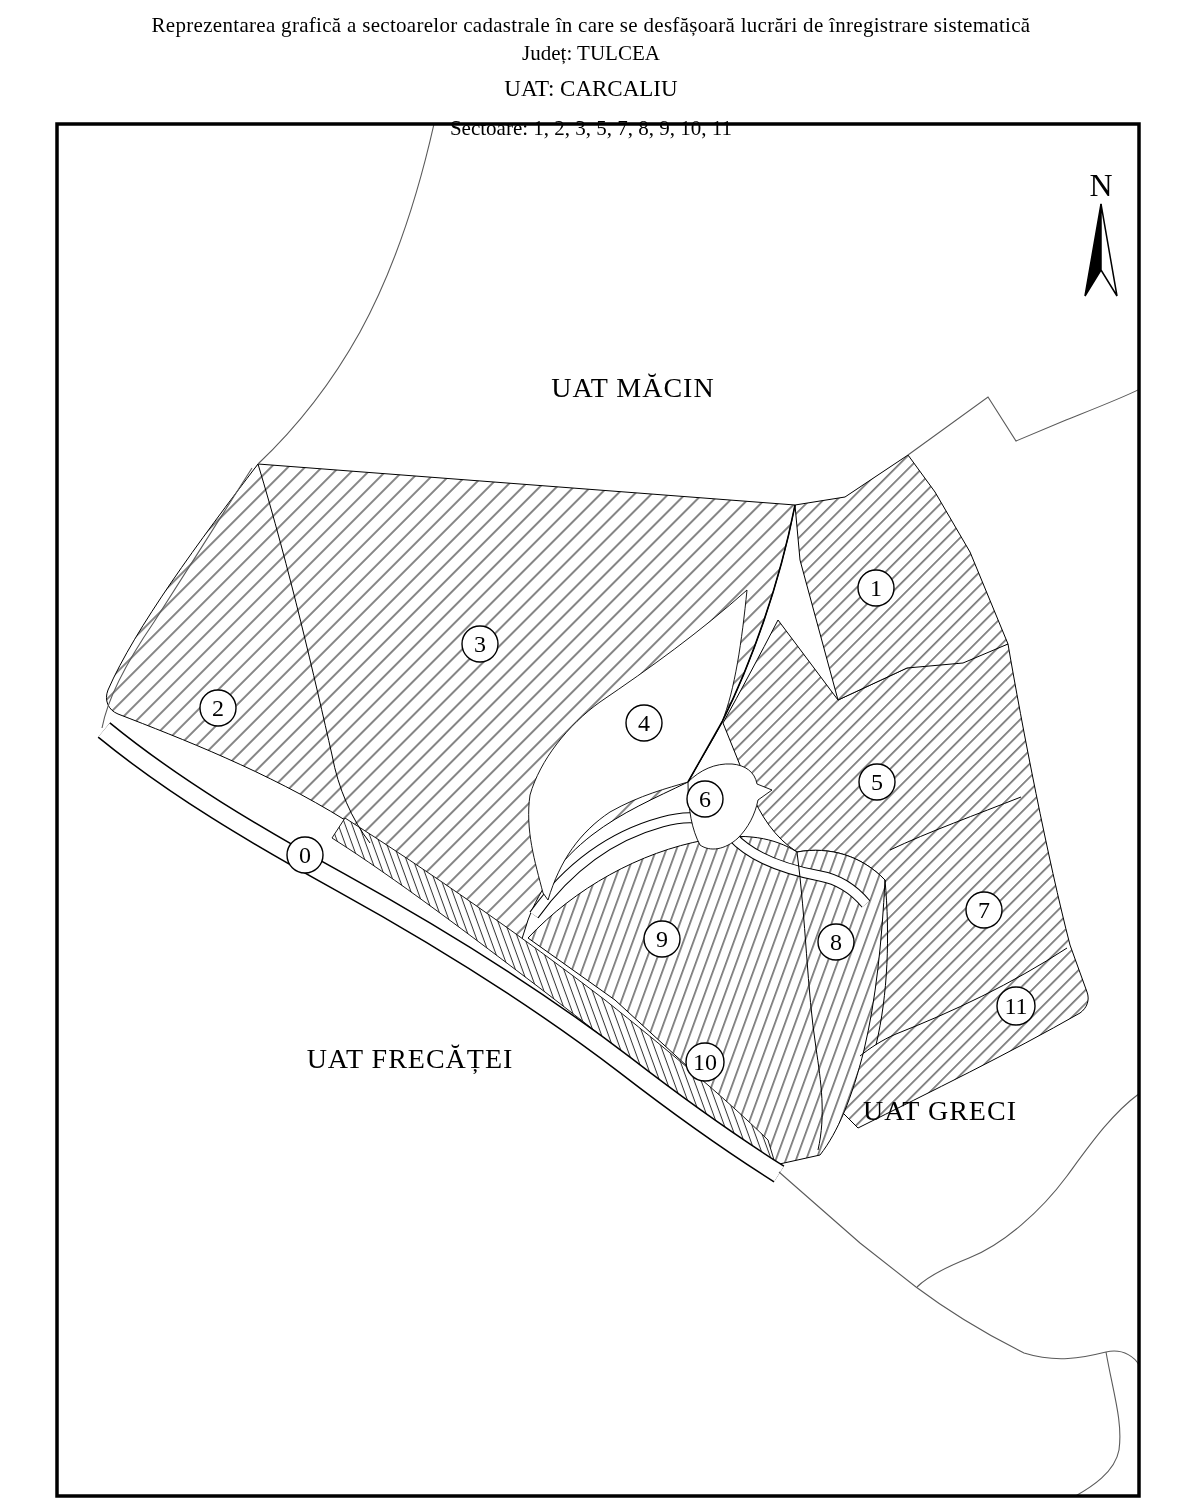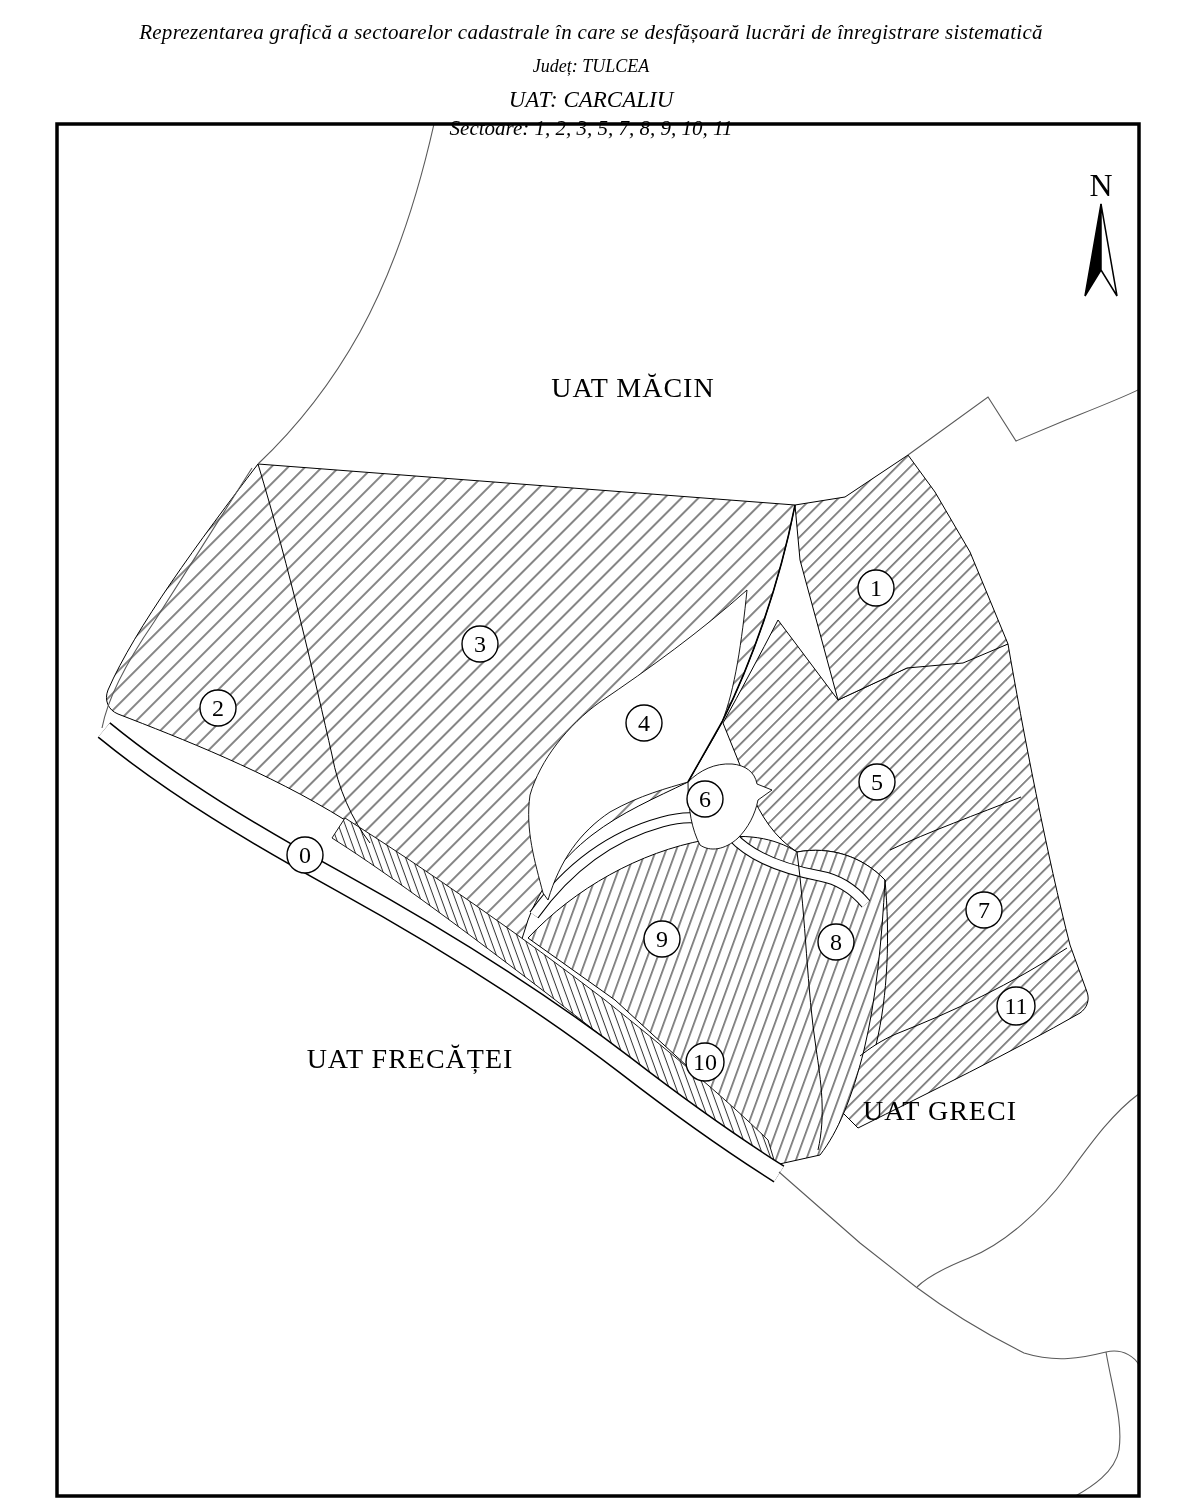--- a/index.html
+++ b/index.html
@@ -1,22 +1,22 @@
 <!DOCTYPE html>
 <html><head>
 <meta charset="utf-8">
 <style>
   html,body{margin:0;padding:0;background:#ffffff;}
   body{width:1182px;height:1510px;position:relative;overflow:hidden;
        font-family:"Liberation Serif", serif; color:#000;}
-  .title-block{position:absolute;top:20px;left:0;width:1182px;text-align:center;font-style:italic;}
+  .title-block{position:absolute;top:13px;left:0;width:1182px;text-align:center;}
   .title-line1{font-size:21px;letter-spacing:.3px;}
-  .title-line2{font-size:18px;margin-top:11px;}
+  .title-line2{font-size:21px;margin-top:3px;}
   .title-line3{font-size:23px;margin-top:10px;}
-  .title-line4{font-size:21px;margin-top:3px;}
+  .title-line4{font-size:21px;margin-top:14px;}
   svg{position:absolute;left:0;top:0;}
   text{font-family:"Liberation Serif", serif;}
 </style>
 </head>
 <body>
 
 <div class="title-block">
   <div class="title-line1">Reprezentarea grafică a sectoarelor cadastrale în care se desfășoară lucrări de înregistrare sistematică</div>
   <div class="title-line2">Județ: TULCEA</div>
   <div class="title-line3">UAT: CARCALIU</div>

